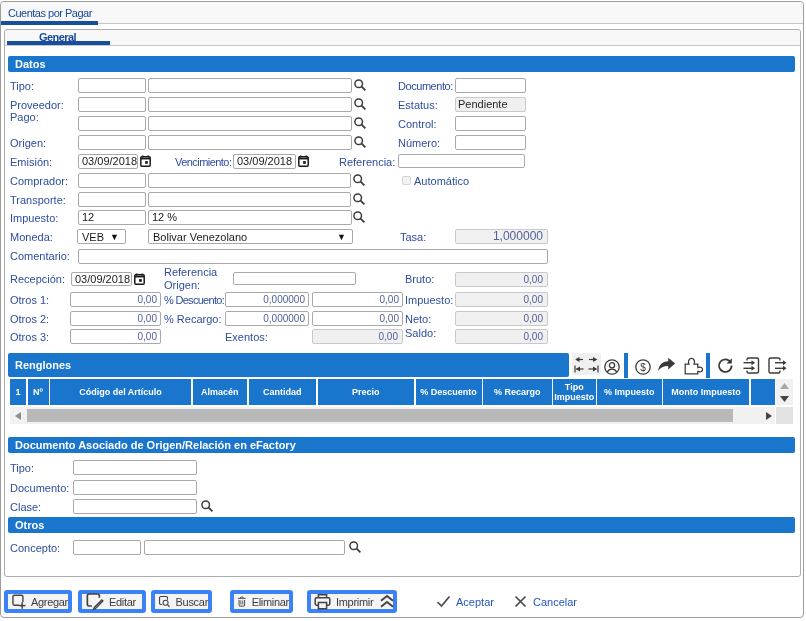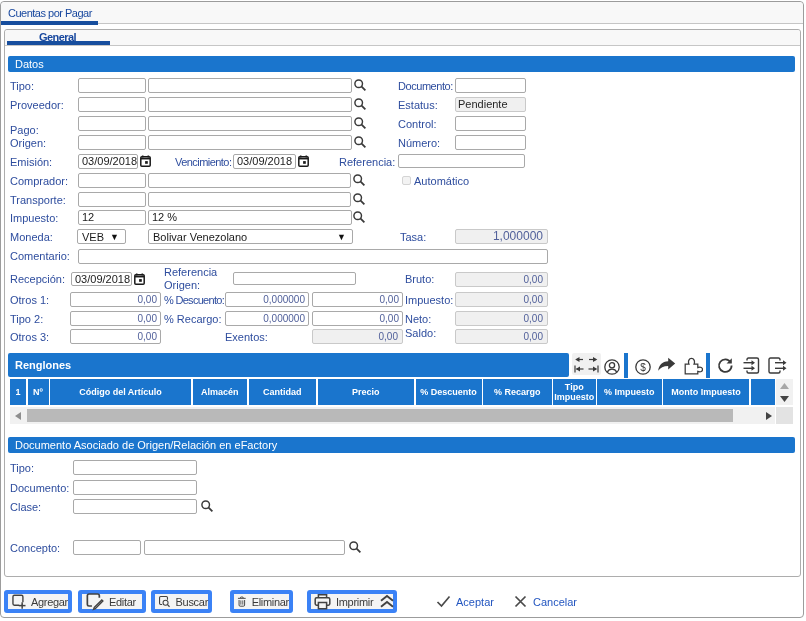--- a/index.html
+++ b/index.html
@@ -1,20 +1,20 @@
 <!DOCTYPE html>
 <html><head><meta charset="utf-8"><style>
 *{margin:0;padding:0;box-sizing:border-box}
 html,body{width:806px;height:621px;background:#fff}
 #pg{position:relative;width:806px;height:621px;font-family:"Liberation Sans",sans-serif;font-size:11px;overflow:hidden;background:#fff}
 #pg div{position:absolute}
 .lb{color:#2e4d9e;white-space:nowrap;line-height:13px}
 .in{background:#fff;border:1px solid #a9a9a9;border-radius:2px;color:#1a1a1a;line-height:13px;padding:0 3px;white-space:nowrap}
 .ind{background:#f0f0f0;border:1px solid #c9c9c9;border-radius:2px;color:#51609a;line-height:13px;padding:0 4px;white-space:nowrap;text-align:right}
-.bar{background:#1a75cd;border-radius:2px;color:#fff;font-weight:normal;padding-left:7px;line-height:16px;height:16px}
+.bar{background:#1a75cd;border-radius:2px;color:#fff;font-weight:bold;padding-left:7px;line-height:16px;height:16px}
 .hc{background:#1a75cd;color:#fff;font-weight:bold;font-size:9px;display:flex;align-items:center;justify-content:center;text-align:center;line-height:10px}
 .btn{background:#f4f4f4;border:4px solid #3b82f6;border-radius:3px;color:#3a3a3a;display:flex;align-items:center;height:23px;padding-left:3px}
 </style></head><body>
 <div id="pg">
 <div style="left:0px;top:1px;width:804px;height:617px;border:1px solid #9c9c9c;border-radius:4px;"></div>
 <div style="left:1px;top:2px;width:802px;height:22px;background:#f8f8f8;border-bottom:1px solid #c6c6c6;border-radius:4px 4px 0 0;"></div>
 <div style="left:8px;top:7px;font-weight:normal;color:#17479e;letter-spacing:-0.5px;">Cuentas por Pagar</div>
 <div style="left:1px;top:21px;width:97px;height:4px;background:#174e9e;"></div>
 <div style="left:4px;top:29px;width:797px;height:548px;border:1px solid #adadad;border-radius:3px;background:#fff;"></div>
 <div style="left:5px;top:30px;width:795px;height:16px;background:#f8f8f8;border-bottom:1px solid #c6c6c6;border-radius:3px 3px 0 0;"></div>
@@ -28,21 +28,21 @@
       <circle cx="5.7" cy="5.7" r="3.8" fill="none" stroke="#3a3a3a" stroke-width="1.45"></circle>
       <line x1="8.6" y1="8.6" x2="12.4" y2="12.4" stroke="#3a3a3a" stroke-width="1.8"></line>
     </svg>
 <div class="lb" style="left:10px;top:99.3px;">Proveedor:</div>
 <div class="in" style="left:78px;top:97.3px;width:68px;height:15px;"></div>
 <div class="in" style="left:148px;top:97.3px;width:204px;height:15px;"></div>
 <svg style="position:absolute;left:352.5px;top:97.3px" width="14" height="14" viewBox="0 0 14 14">
       <circle cx="5.7" cy="5.7" r="3.8" fill="none" stroke="#3a3a3a" stroke-width="1.45"></circle>
       <line x1="8.6" y1="8.6" x2="12.4" y2="12.4" stroke="#3a3a3a" stroke-width="1.8"></line>
     </svg>
-<div class="lb" style="left:10px;top:124px;">Pago:</div>
+<div class="lb" style="left:10px;top:111px;">Pago:</div>
 <div class="in" style="left:78px;top:116.1px;width:68px;height:15px;"></div>
 <div class="in" style="left:148px;top:116.1px;width:204px;height:15px;"></div>
 <svg style="position:absolute;left:352.5px;top:116.1px" width="14" height="14" viewBox="0 0 14 14">
       <circle cx="5.7" cy="5.7" r="3.8" fill="none" stroke="#3a3a3a" stroke-width="1.45"></circle>
       <line x1="8.6" y1="8.6" x2="12.4" y2="12.4" stroke="#3a3a3a" stroke-width="1.8"></line>
     </svg>
 <div class="lb" style="left:10px;top:137.0px;">Origen:</div>
 <div class="in" style="left:78px;top:135.0px;width:68px;height:15px;"></div>
 <div class="in" style="left:148px;top:135.0px;width:204px;height:15px;"></div>
 <svg style="position:absolute;left:352.5px;top:135.0px" width="14" height="14" viewBox="0 0 14 14">
@@ -126,21 +126,21 @@
 <div class="in" style="left:233px;top:271.5px;width:123px;height:13px;"></div>
 <div class="lb" style="left:405px;top:273px;">Bruto:</div>
 <div class="ind" style="left:455px;top:271.5px;width:93px;height:15px;font-size:10px;line-height:13px;">0,00</div>
 <div class="lb" style="left:10px;top:294.0px;">Otros 1:</div>
 <div class="in" style="left:70px;top:292.0px;width:91px;height:15px;text-align:right;color:#51609a;font-size:10px;line-height:13px;">0,00</div>
 <div class="lb" style="left:164px;top:294.0px;letter-spacing:-0.7px;">% Descuento:</div>
 <div class="in" style="left:225px;top:292.0px;width:84px;height:15px;text-align:right;color:#51609a;font-size:10px;line-height:13px;">0,000000</div>
 <div class="in" style="left:312px;top:292.0px;width:91px;height:15px;text-align:right;color:#51609a;font-size:10px;line-height:13px;">0,00</div>
 <div class="lb" style="left:405px;top:294.0px;">Impuesto:</div>
 <div class="ind" style="left:455px;top:292.0px;width:93px;height:15px;font-size:10px;line-height:13px;">0,00</div>
-<div class="lb" style="left:10px;top:312.5px;">Tipo 2:</div>
+<div class="lb" style="left:10px;top:312.5px;">Otros 2:</div>
 <div class="in" style="left:70px;top:310.5px;width:91px;height:15px;text-align:right;color:#51609a;font-size:10px;line-height:13px;">0,00</div>
 <div class="lb" style="left:164px;top:312.5px;">% Recargo:</div>
 <div class="in" style="left:225px;top:310.5px;width:84px;height:15px;text-align:right;color:#51609a;font-size:10px;line-height:13px;">0,000000</div>
 <div class="in" style="left:312px;top:310.5px;width:91px;height:15px;text-align:right;color:#51609a;font-size:10px;line-height:13px;">0,00</div>
 <div class="lb" style="left:405px;top:312.5px;">Neto:</div>
 <div class="ind" style="left:455px;top:310.5px;width:93px;height:15px;font-size:10px;line-height:13px;">0,00</div>
 <div class="lb" style="left:10px;top:331.2px;">Otros 3:</div>
 <div class="in" style="left:70px;top:329.2px;width:91px;height:15px;text-align:right;color:#51609a;font-size:10px;line-height:13px;">0,00</div>
 <div class="lb" style="left:225px;top:331.2px;">Exentos:</div>
 <div class="ind" style="left:312px;top:329.2px;width:91px;height:15px;font-size:10px;line-height:13px;">0,00</div>
@@ -229,20 +229,21 @@
 <div class="lb" style="left:10px;top:462px;">Tipo:</div>
 <div class="in" style="left:73px;top:460px;width:124px;height:15px;"></div>
 <div class="lb" style="left:10px;top:481.5px;">Documento:</div>
 <div class="in" style="left:73px;top:479.5px;width:124px;height:15px;"></div>
 <div class="lb" style="left:10px;top:501px;">Clase:</div>
 <div class="in" style="left:73px;top:498.5px;width:124px;height:15px;"></div>
 <svg style="position:absolute;left:200px;top:499px" width="14" height="14" viewBox="0 0 14 14">
       <circle cx="5.7" cy="5.7" r="3.8" fill="none" stroke="#3a3a3a" stroke-width="1.45"></circle>
       <line x1="8.6" y1="8.6" x2="12.4" y2="12.4" stroke="#3a3a3a" stroke-width="1.8"></line>
     </svg>
+<div class="bar" style="left:8px;top:517px;width:787px;">Otros</div>
 <div class="lb" style="left:10px;top:542px;">Concepto:</div>
 <div class="in" style="left:73px;top:540px;width:68px;height:15px;"></div>
 <div class="in" style="left:144px;top:540px;width:201px;height:15px;"></div>
 <svg style="position:absolute;left:348px;top:540px" width="14" height="14" viewBox="0 0 14 14">
       <circle cx="5.7" cy="5.7" r="3.8" fill="none" stroke="#3a3a3a" stroke-width="1.45"></circle>
       <line x1="8.6" y1="8.6" x2="12.4" y2="12.4" stroke="#3a3a3a" stroke-width="1.8"></line>
     </svg>
 <div class="btn" style="left:4px;top:590px;width:68px;">
       <svg width="18" height="19" viewBox="0 0 18 19">
         <g transform="scale(1.12)">

